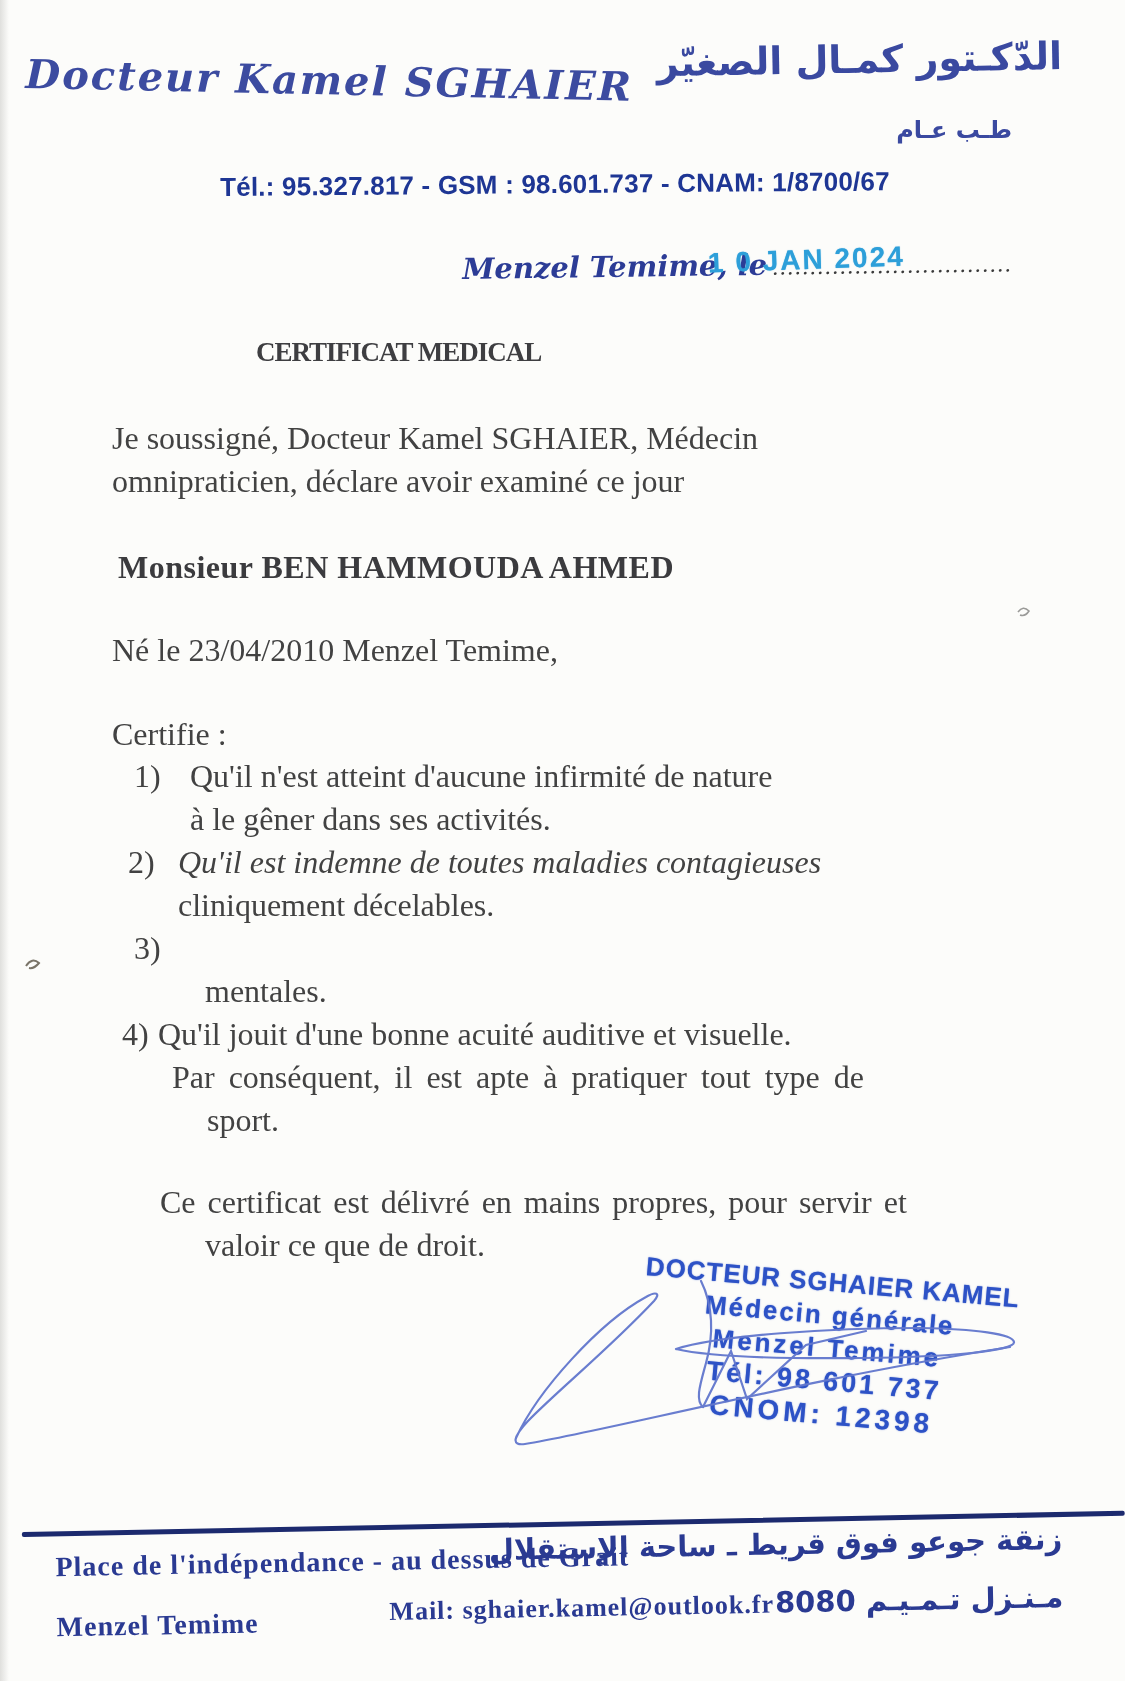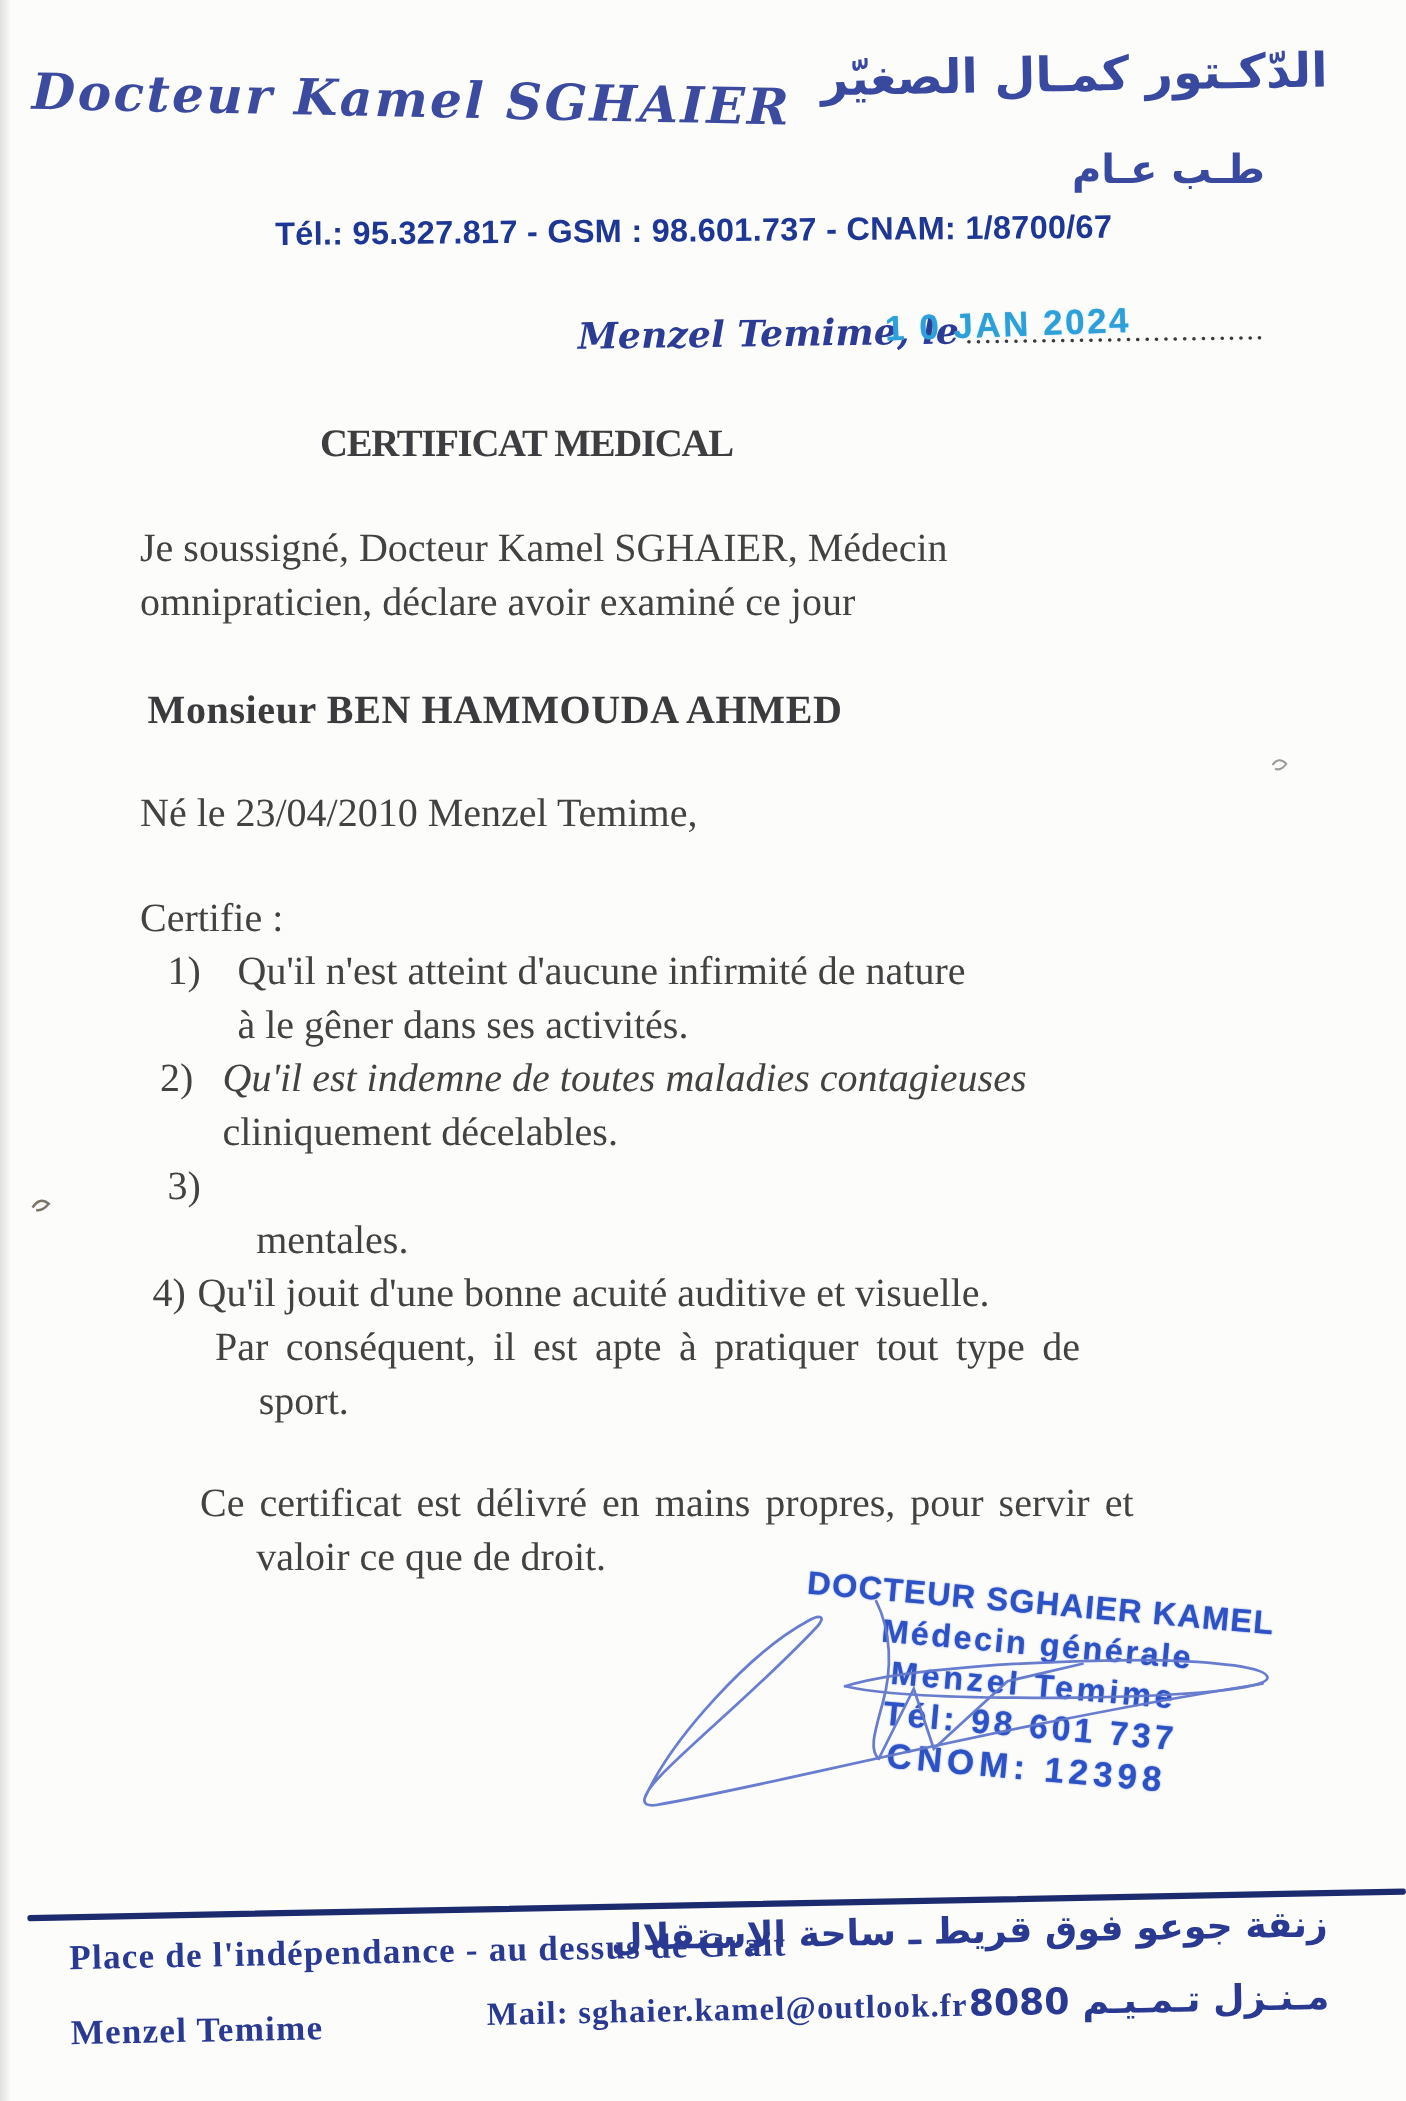--- a/index.html
+++ b/index.html
@@ -11,33 +11,33 @@
   }
   .abs{position:absolute;white-space:nowrap;}
   
   .doc-name-fr{left:26px;top:50px;font-family:"DejaVu Serif",serif;font-style:italic;
     font-size:40px;font-weight:600;color:#3c4ba0;letter-spacing:2px;transform:rotate(1.2deg);transform-origin:left top;}
   .doc-name-ar{left:620px;top:38px;width:442px;text-align:right;direction:rtl;
     font-family:"DejaVu Sans",sans-serif;font-weight:700;font-size:38px;color:#3a49a0;transform:rotate(-1deg);}
   .spec-fr{left:93px;top:114px;font-family:"DejaVu Serif",serif;font-style:italic;
     font-size:29px;color:#37459c;letter-spacing:1px;}
   .spec-ar{left:820px;top:116px;width:192px;text-align:right;direction:rtl;
-    font-family:"DejaVu Sans",sans-serif;font-weight:700;font-size:32px;color:#3a49a0;}
+    font-family:"DejaVu Sans",sans-serif;font-weight:700;font-size:24px;color:#3a49a0;}
   .contact{left:220px;top:172px;font-family:"Liberation Sans",sans-serif;font-weight:700;
     font-size:26px;color:#1e3694;transform:rotate(-0.5deg);transform-origin:left top;letter-spacing:0.2px;}
   
   .dateline{left:462px;top:252px;transform:rotate(-0.8deg);transform-origin:left top;}
   .dateline .place{font-family:"DejaVu Serif",serif;font-style:italic;font-weight:700;
     font-size:29px;color:#2c3c96;}
   .dateline .dots{font-size:24px;color:#3a3a3a;letter-spacing:1.5px;margin-left:5px;}
   .date-stamp{left:708px;top:244px;font-family:"Liberation Sans",sans-serif;font-weight:700;
     font-size:28px;color:#2d9fd9;letter-spacing:2px;transform:rotate(-2deg);
     text-shadow:0 0 1px rgba(45,159,217,.7);}
   
-  .title{left:256px;top:337px;font-size:31px;font-weight:700;letter-spacing:-1px;color:#3e3e41;}
+  .title{left:256px;top:337px;font-size:27px;font-weight:700;letter-spacing:-1px;color:#3e3e41;}
   .b{font-size:32px;color:#424242;}
   .bold{font-weight:700;color:#3b3b3e;}
   .ws9{word-spacing:9px;} .ws6{word-spacing:6px;} .ws4{word-spacing:4px;margin-left:48px;}
   
   .stamp{left:622px;top:1266px;width:410px;transform:rotate(5deg);transform-origin:center;
     font-family:"Liberation Sans",sans-serif;font-weight:700;color:#2d52c6;text-align:center;
     text-shadow:0 0 1.4px rgba(45,82,198,.75);}
   .stamp div{line-height:33px;}
   .st1{font-size:26px;letter-spacing:1px;}
   .st2{font-size:26px;letter-spacing:2px;}

